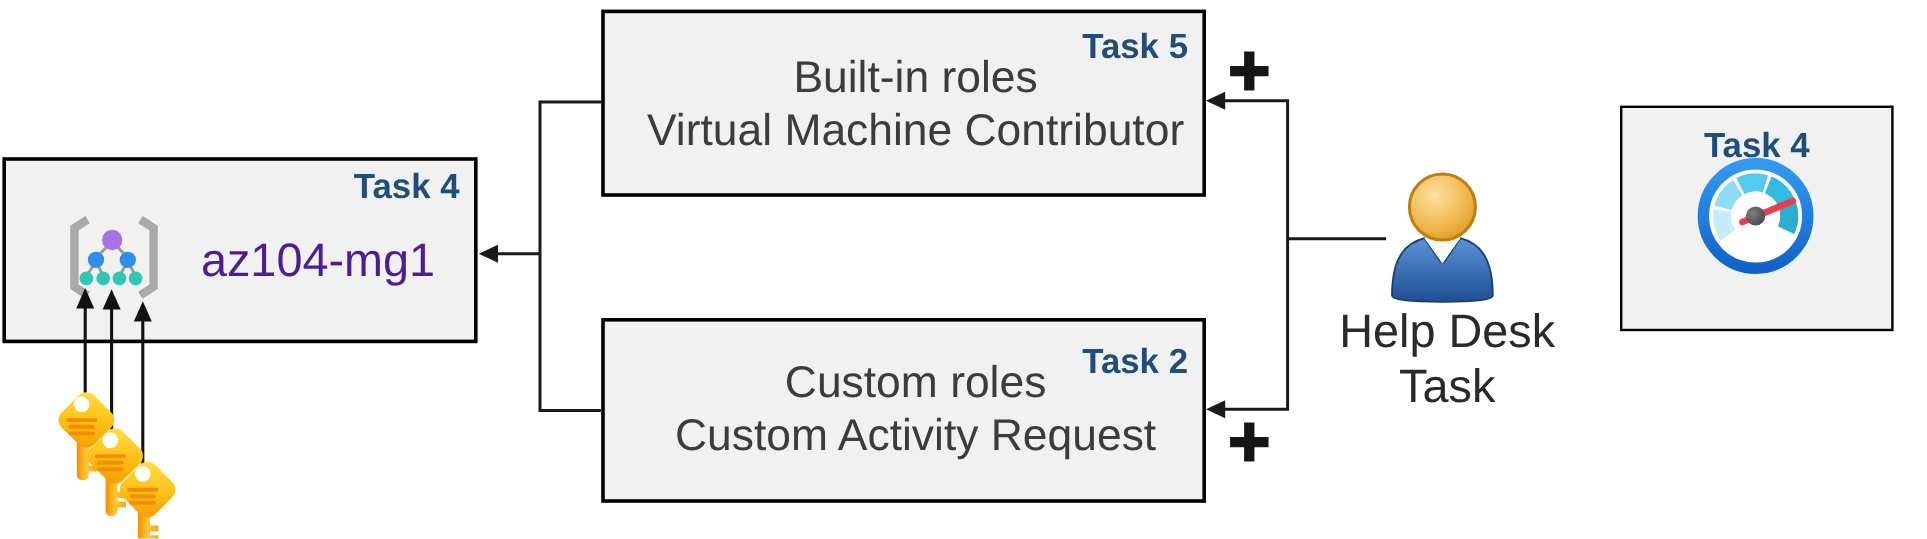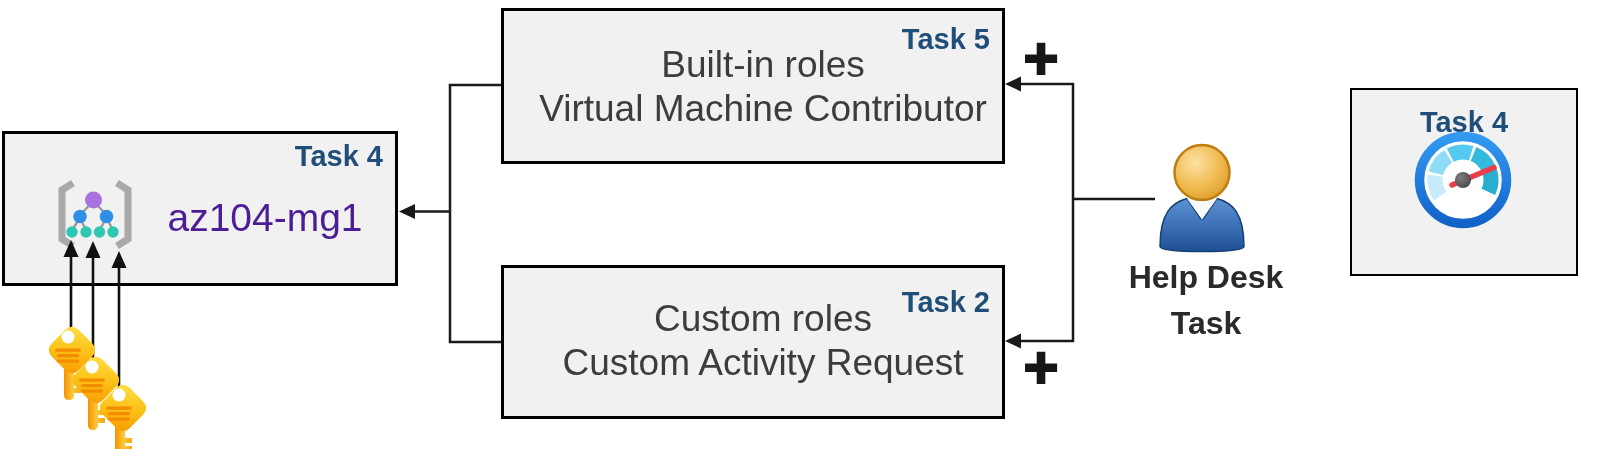--- a/index.html
+++ b/index.html
@@ -31,21 +31,21 @@
   .t1label{
     position:absolute;left:148px;right:18px;top:62px;text-align:center;
     font-size:39px;color:#4c1d95;
   }
   .t4label{
     position:absolute;left:0;right:0;bottom:12px;text-align:center;
     font-size:38px;color:#303030;
   }
   .actor-label{
     position:absolute;left:1110px;top:254px;width:192px;text-align:center;
-    font-size:32px;line-height:46px;color:#2a2a2a;z-index:3;font-weight:bold;
+    font-size:39px;line-height:46px;color:#2a2a2a;z-index:3;
   }
   .actor-label span{display:block;}
   .plus{
     position:absolute;transform:translate(-50%,-50%);
     font-size:60px;font-weight:bold;color:#161616;line-height:1;z-index:3;
     -webkit-text-stroke:2px #161616;
   }
   #plus-top{left:1041px;top:59px;}
   #plus-bottom{left:1041px;top:368px;}
   svg.overlay{position:absolute;left:0;top:0;z-index:2;pointer-events:none;}

